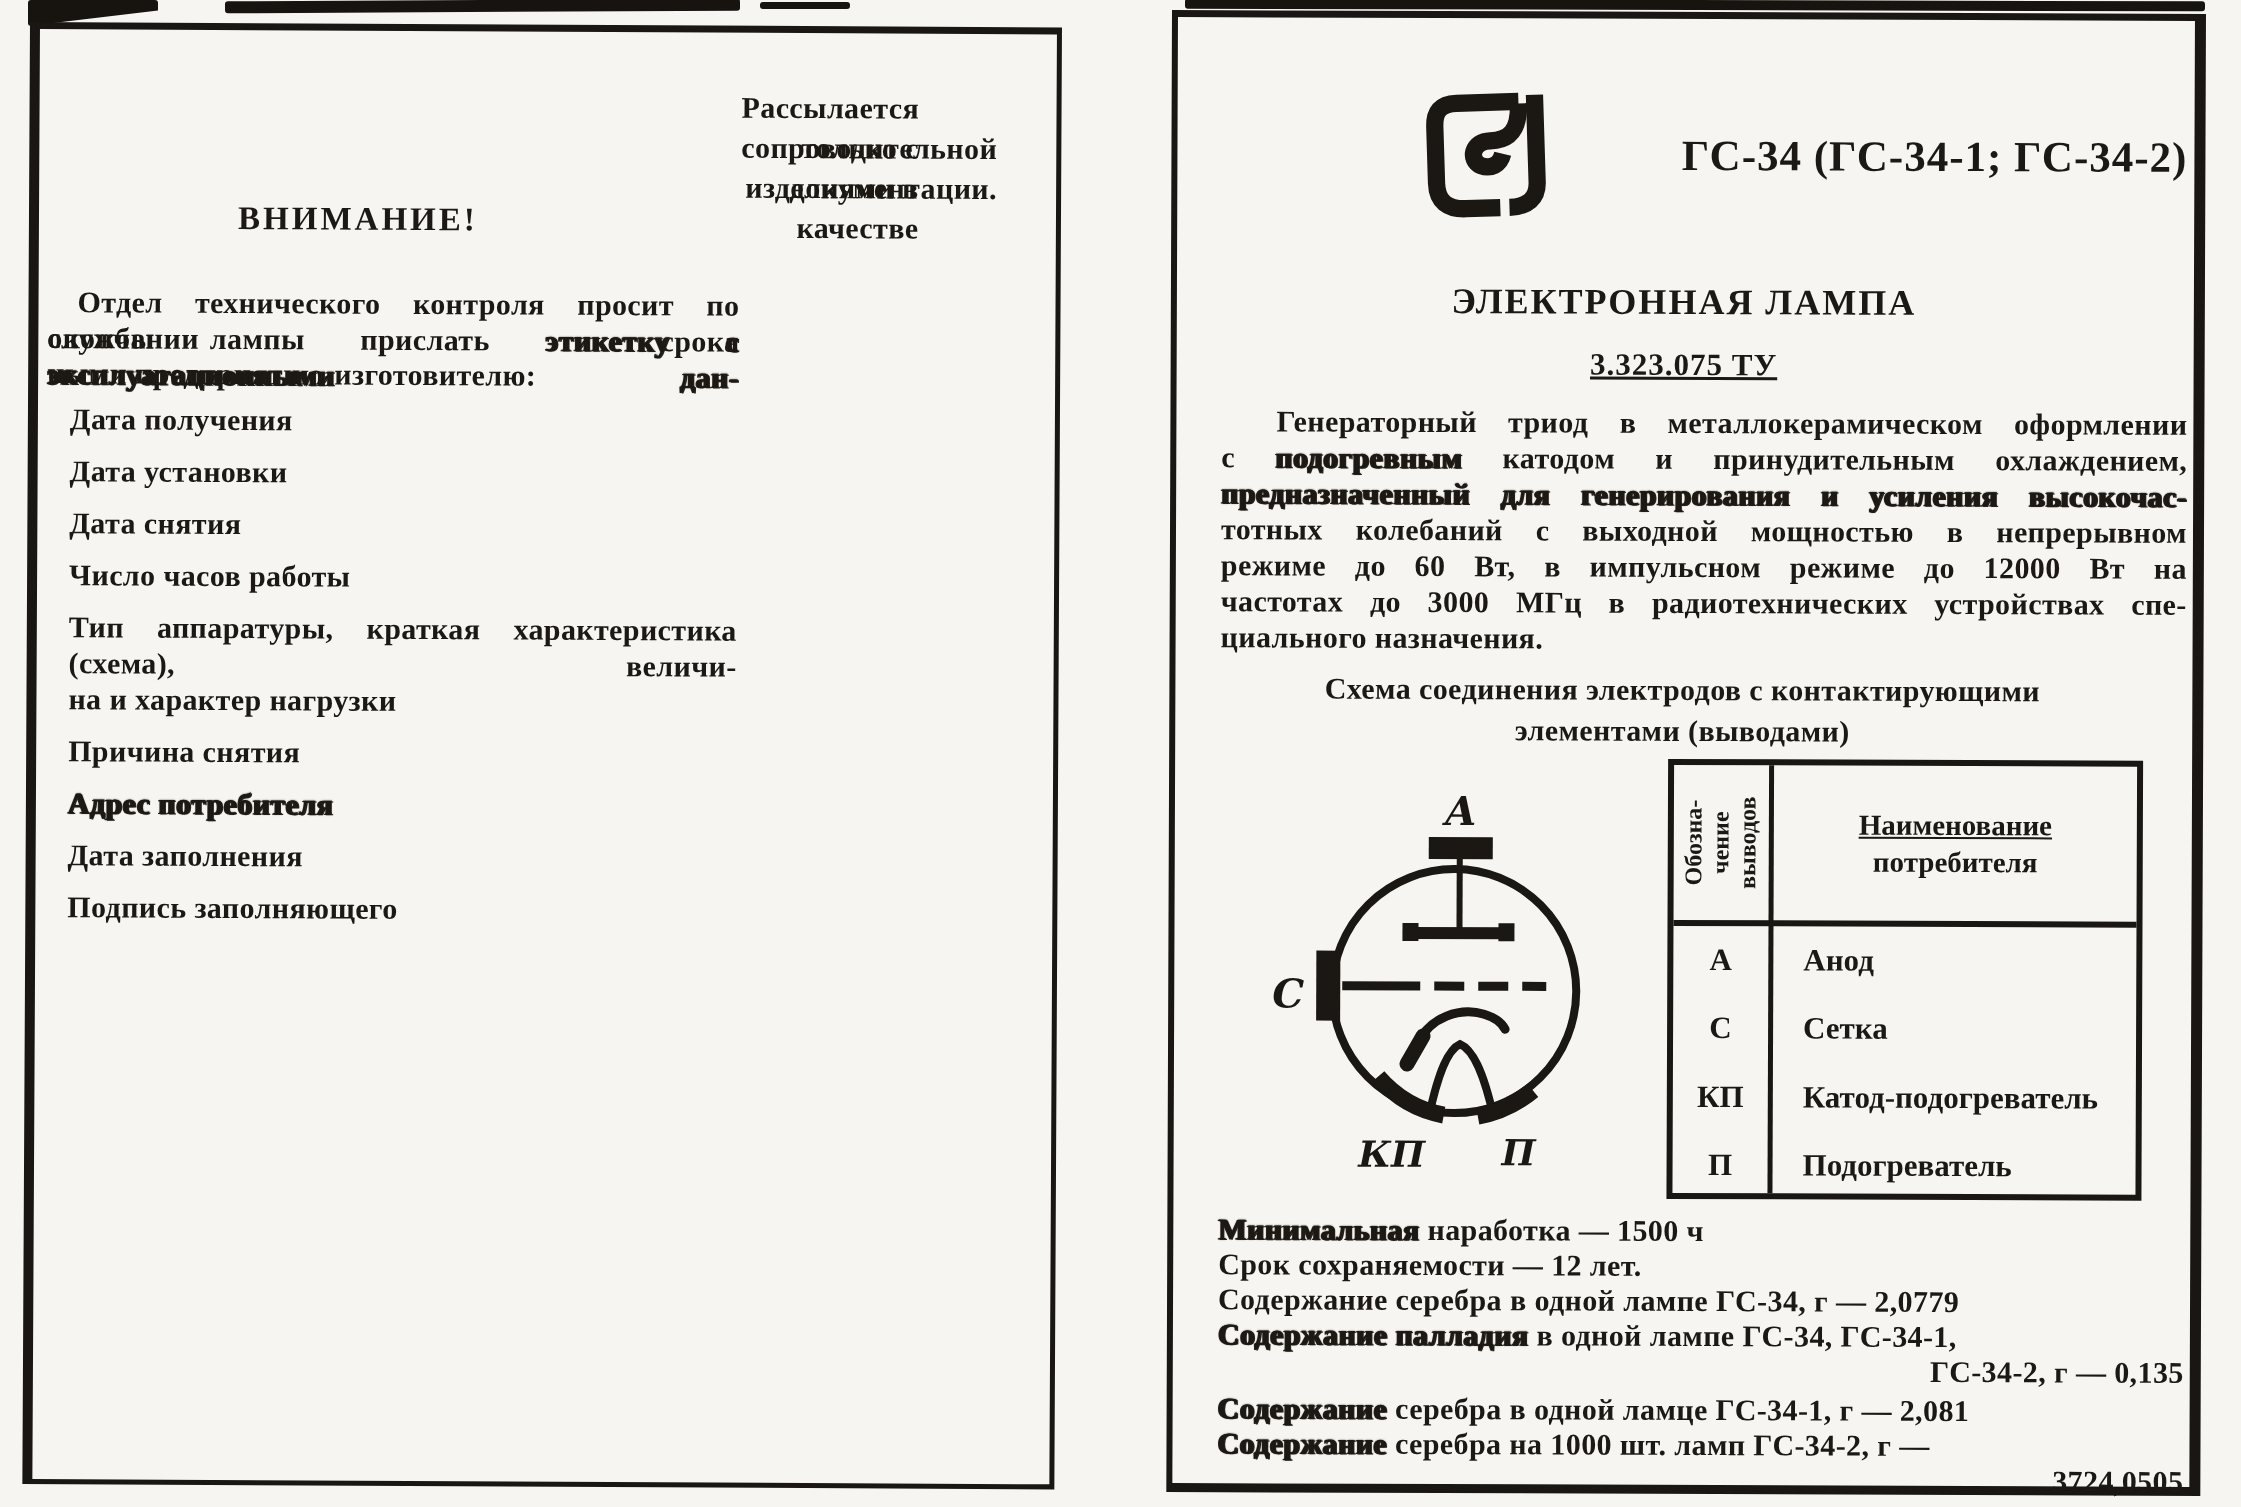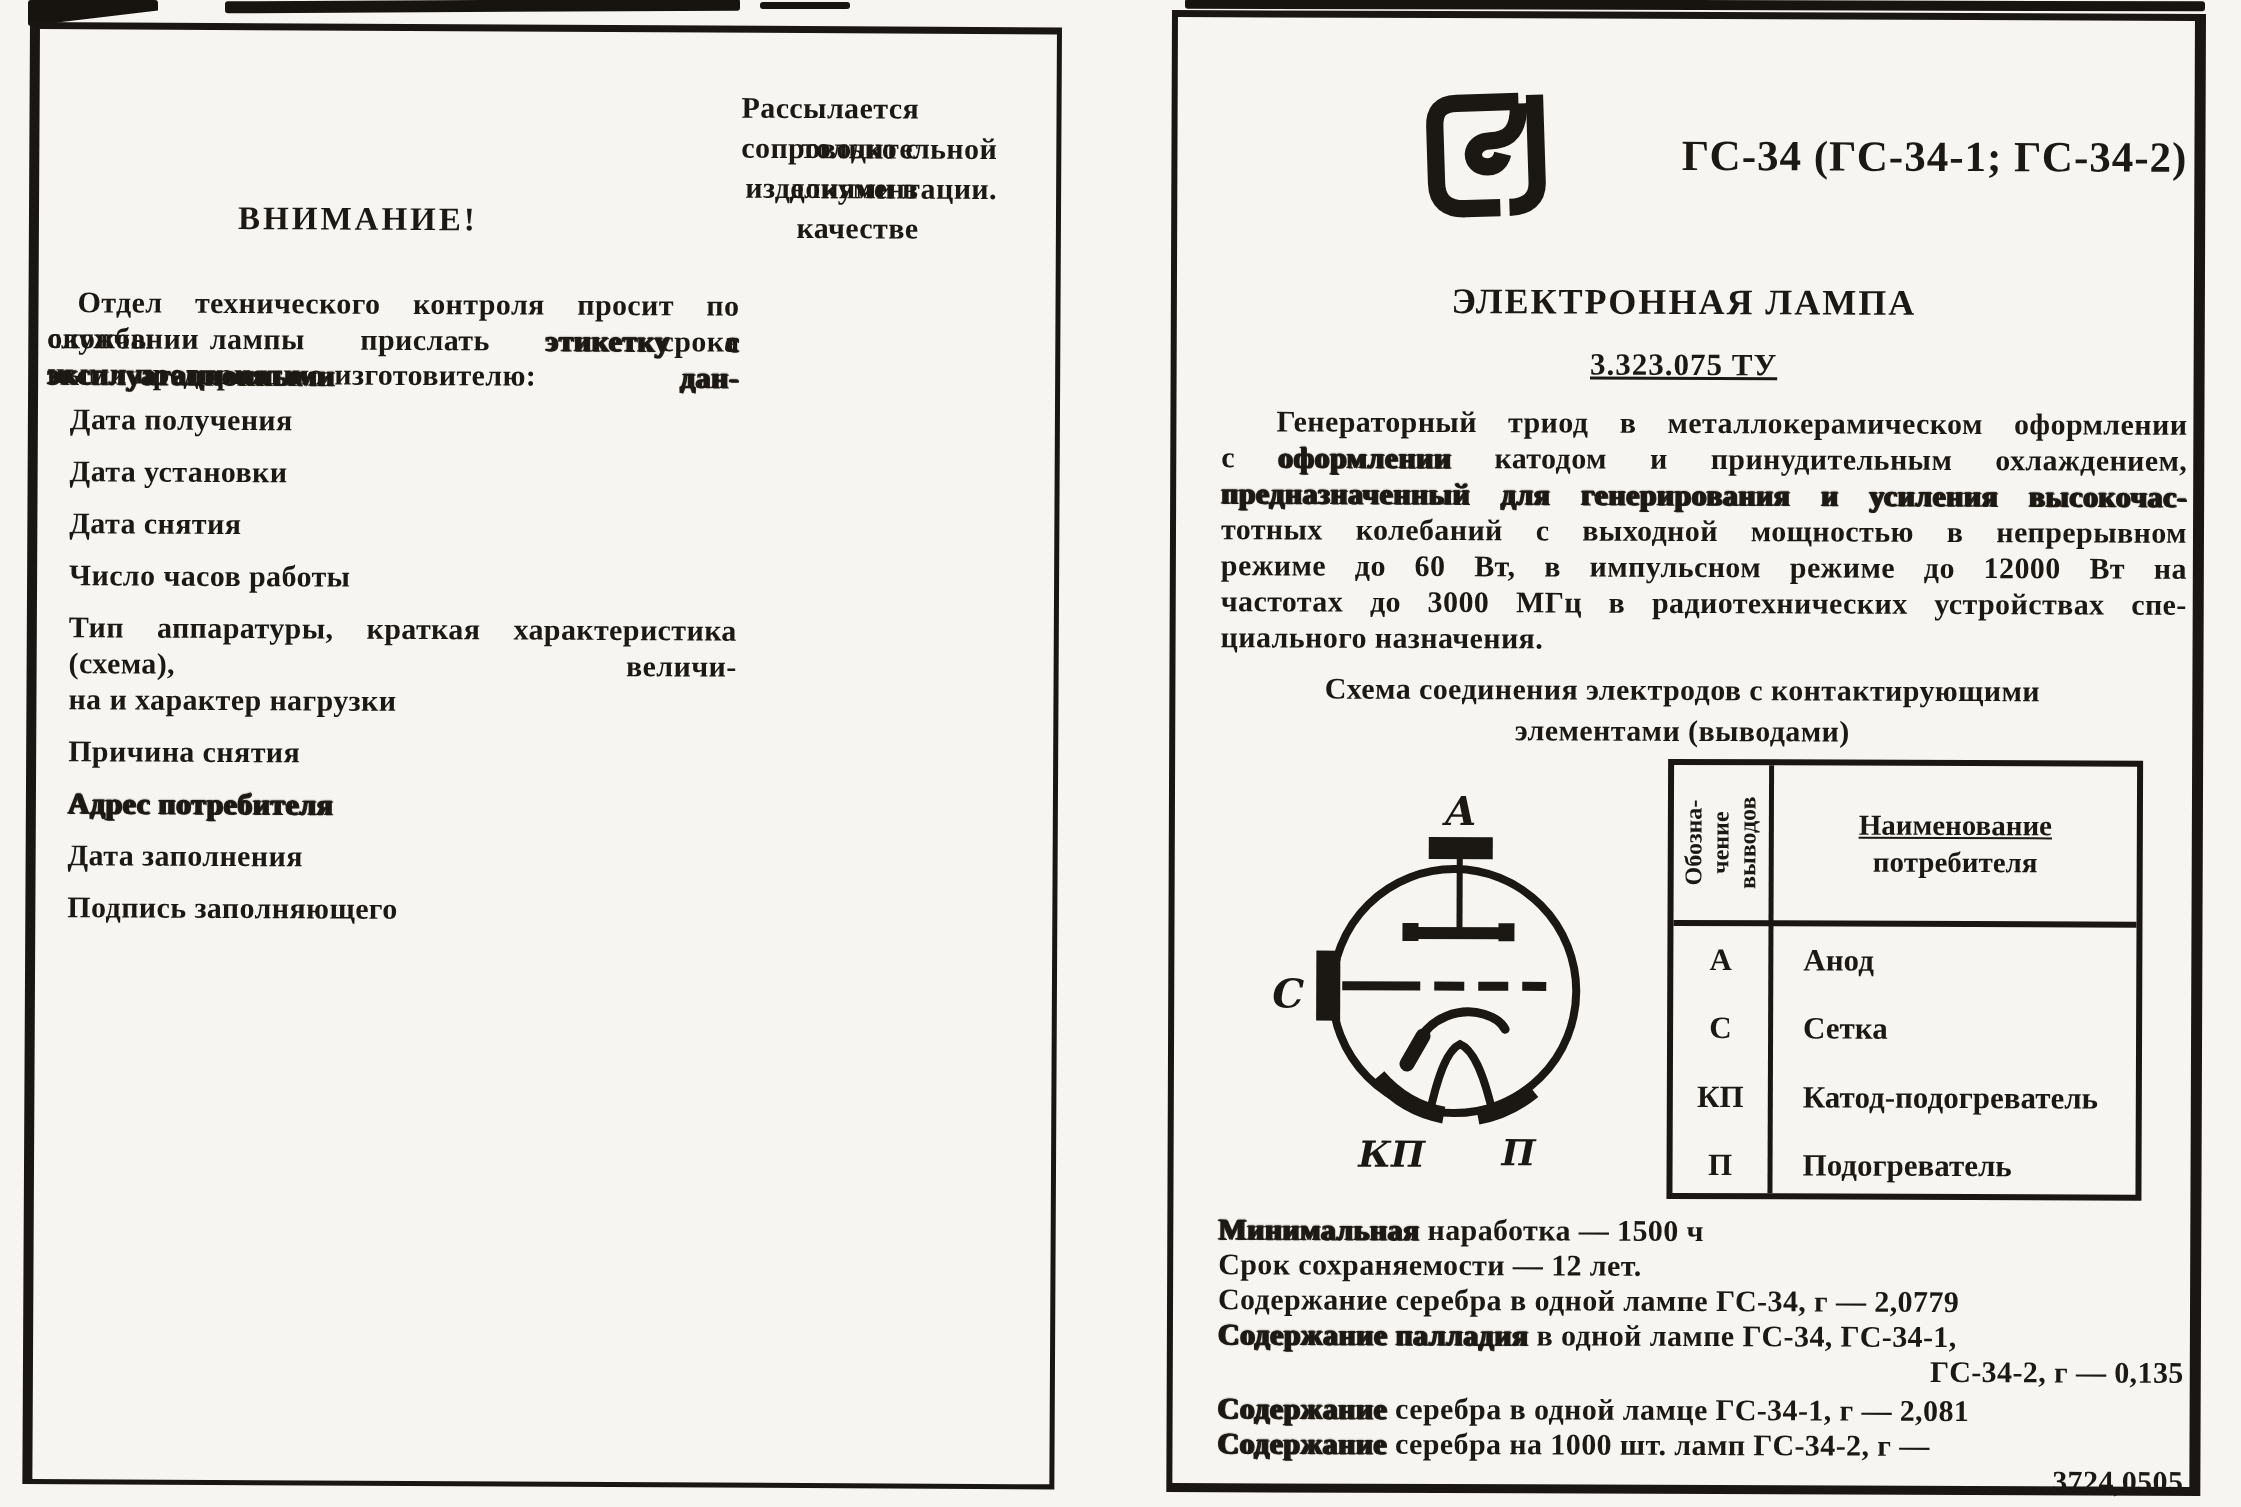--- a/index.html
+++ b/index.html
@@ -144,21 +144,21 @@
     <div class="title-wrap">
       <span class="lamp-title" style="position:static;">ЭЛЕКТРОННАЯ ЛАМПА</span>
     </div>
 
     <div class="tu-wrap">
       <span class="tu" style="position:static;text-decoration:underline;">3.323.075 ТУ</span>
     </div>
 
     <div class="desc">
       <div class="t dl jline"><span style="position:static;display:inline-block;width:55px;"></span><span style="position:static;">Генераторный триод в металлокерамическом оформлении</span></div>
-      <div class="t dl jline"><span style="position:static;">с </span><span style="position:static;" class="smudge">оформлении</span><span style="position:static;"> катодом и принудительным охлаждением,</span></div>
+      <div class="t dl jline"><span style="position:static;">с </span><span style="position:static;" class="smudge">подогревным</span><span style="position:static;"> катодом и принудительным охлаждением,</span></div>
       <div class="t dl jline smudge">предназначенный для генерирования и усиления высокочас-</div>
       <div class="t dl jline">тотных колебаний с выходной мощностью в непрерывном</div>
       <div class="t dl jline">режиме до 60 Вт, в импульсном режиме до 12000 Вт на</div>
       <div class="t dl jline">частотах до 3000 МГц в радиотехнических устройствах спе-</div>
       <div class="t dl">циального назначения.</div>
     </div>
 
     <div class="cap-wrap">
       <span class="t" style="position:static;">Схема соединения электродов с контактирующими</span><br>
       <span class="t" style="position:static;">элементами (выводами)</span>

